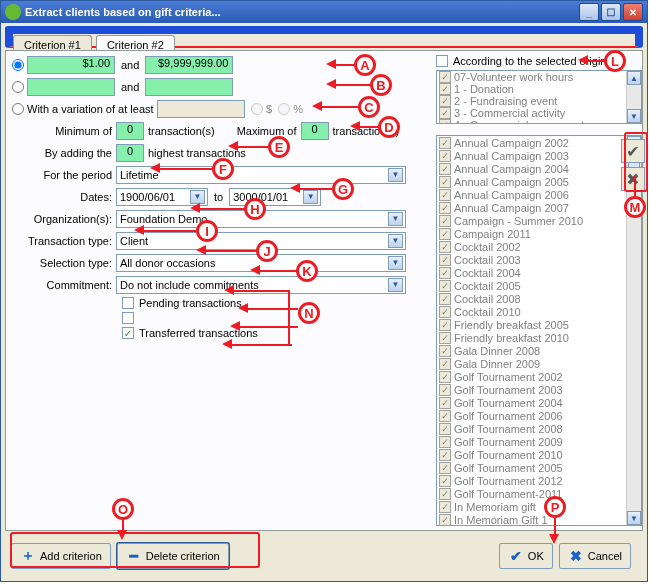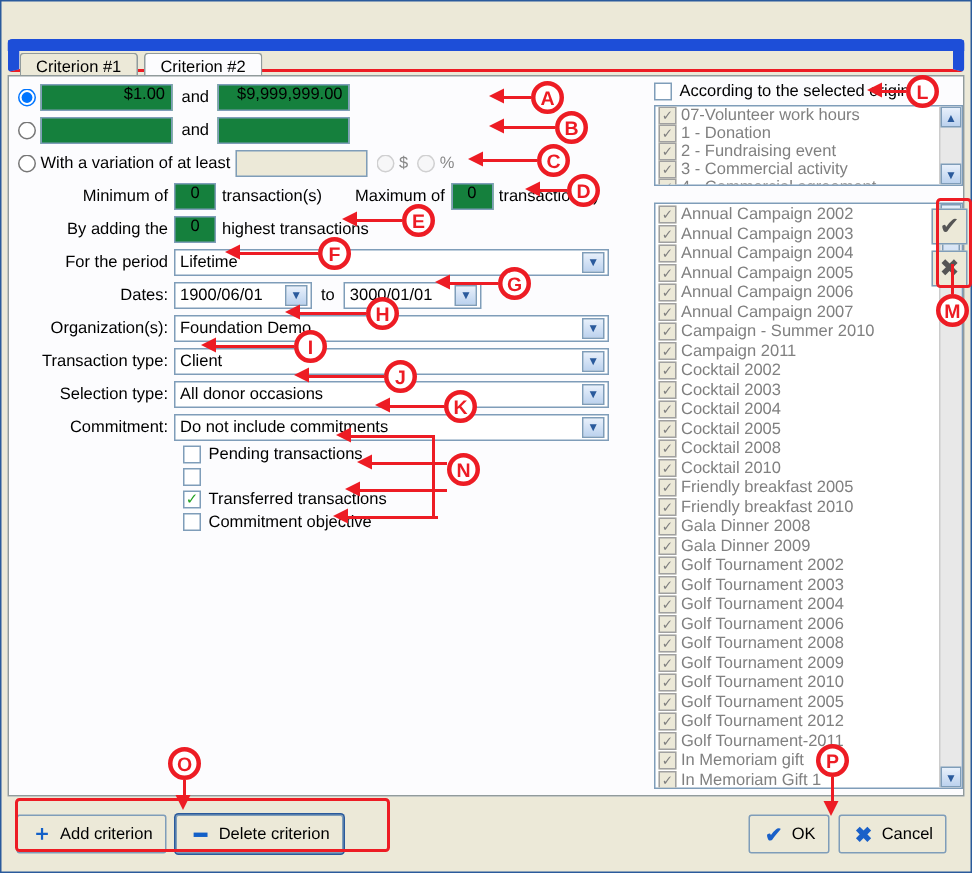--- a/index.html
+++ b/index.html
@@ -15,21 +15,21 @@
   .tabs { position:absolute; top:25px; left:4px; right:4px; height:22px; border-bottom:1px solid #919b9c; border:8px solid #1d4ed8; border-radius:3px; border-bottom:2px solid #ed1c24; }
   .tab { display:inline-block; padding:3px 10px; background:#ece9d8; border:1px solid #919b9c; border-bottom:none; border-top-left-radius:3px; border-top-right-radius:3px; margin-right:1px; position:relative; top:1px; }
   .tab.active { background:#fcfcfe; }
 
   .pane { position:absolute; top:49px; left:4px; right:4px; bottom:50px; background:#fcfcfe; border:1px solid #919b9c; padding:6px; }
 
   .left { position:absolute; left:6px; top:4px; width:400px; }
   .row { display:flex; align-items:center; margin-bottom:3px; min-height:19px; }
   .rlabel { text-align:right; padding-right:4px; }
   .radio { width:12px; height:12px; margin:0 3px 0 0; }
-  .num { width:88px; height:18px; background:#15803d; border:1px solid #7f9db9; text-align:right; padding:0 4px; }
+  .num { width:88px; height:18px; background:#86efac; border:1px solid #7f9db9; text-align:right; padding:0 4px; }
   .num.sm { width:28px; text-align:center; }
   .sel { height:18px; background:#fff; border:1px solid #7f9db9; padding:0 2px 0 3px; display:flex; align-items:center; }
   .sel .arr { margin-left:auto; width:15px; height:14px; background:linear-gradient(#e8f0fb,#bcd2ee); border:1px solid #7f9db9; display:flex; align-items:center; justify-content:center; color:#2a5a9c; font-size:8px; }
   .cb { width:12px; height:12px; margin:0 5px 0 0; border:1px solid #7f9db9; background:#fff; display:inline-flex; align-items:center; justify-content:center; color:#21a121; font-size:10px; }
   .trow { display:flex; align-items:center; margin-bottom:3px; padding-left:110px; }
   .gtxt { color:#888; }
 
   .right { position:absolute; right:0; top:4px; width:206px; }
   .originchk { display:flex; align-items:center; margin-bottom:3px; }
   .originlist { border:1px solid #7f9db9; background:#fff; height:54px; overflow:hidden; position:relative; }
@@ -54,20 +54,28 @@
   .arrowhead { position:absolute; width:0; height:0; pointer-events:none; }
   .arrowhead.left { border-top:5px solid transparent; border-bottom:5px solid transparent; border-right:10px solid #ed1c24; }
   .arrowhead.down { border-left:5px solid transparent; border-right:5px solid transparent; border-top:10px solid #ed1c24; }
 
   .sidebtn { width:24px; height:24px; border:1px solid #7f9db9; background:#ece9d8; display:flex; align-items:center; justify-content:center; margin-bottom:4px; }
 </style>
 </head>
 <body>
 
 <div class="win">
+  <div class="titlebar">
+    <div class="ticon"></div>
+    <span>Extract clients based on gift criteria...</span>
+    <div class="spacer"></div>
+    <div class="tbtn">_</div>
+    <div class="tbtn">☐</div>
+    <div class="tbtn close">✕</div>
+  </div>
 
   <div class="tabs">
     <div class="tab">Criterion #1</div>
     <div class="tab active">Criterion #2</div>
   </div>
 
   <div class="pane">
     <div class="left">
 
       <div class="row">
@@ -168,24 +176,20 @@
           <span class="cb"></span>
           <span>Pending transactions</span>
         </div>
       <div class="trow">
           <span class="cb"></span>
         </div>
       <div class="trow">
           <span class="cb">✓</span>
           <span>Transferred transactions</span>
         </div>
-      <div class="trow">
-          <span class="cb"></span>
-          <span>Commitment objective</span>
-        </div>
 
     </div>
 
     <div class="right">
       <div class="originchk">
         <span class="cb"></span>
         <span>According to the selected origins</span>
       </div>
       <div class="originlist">
         <div id="originitems">

